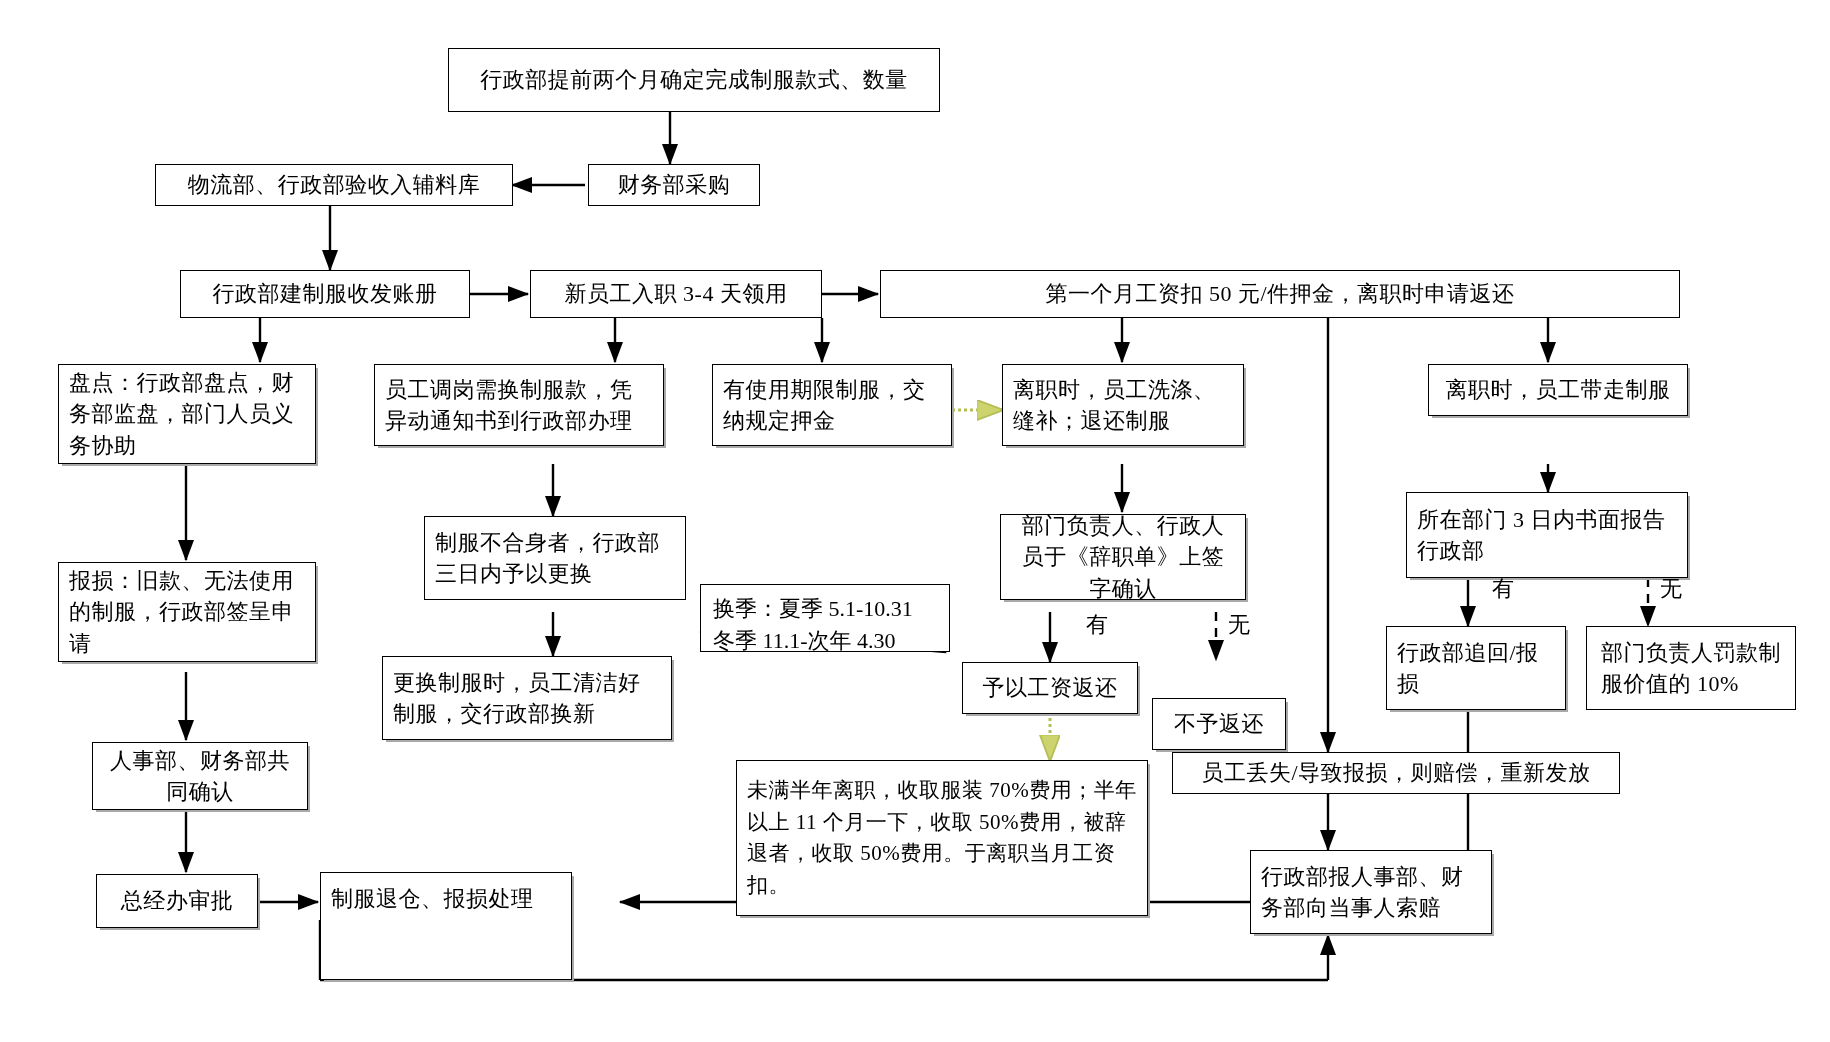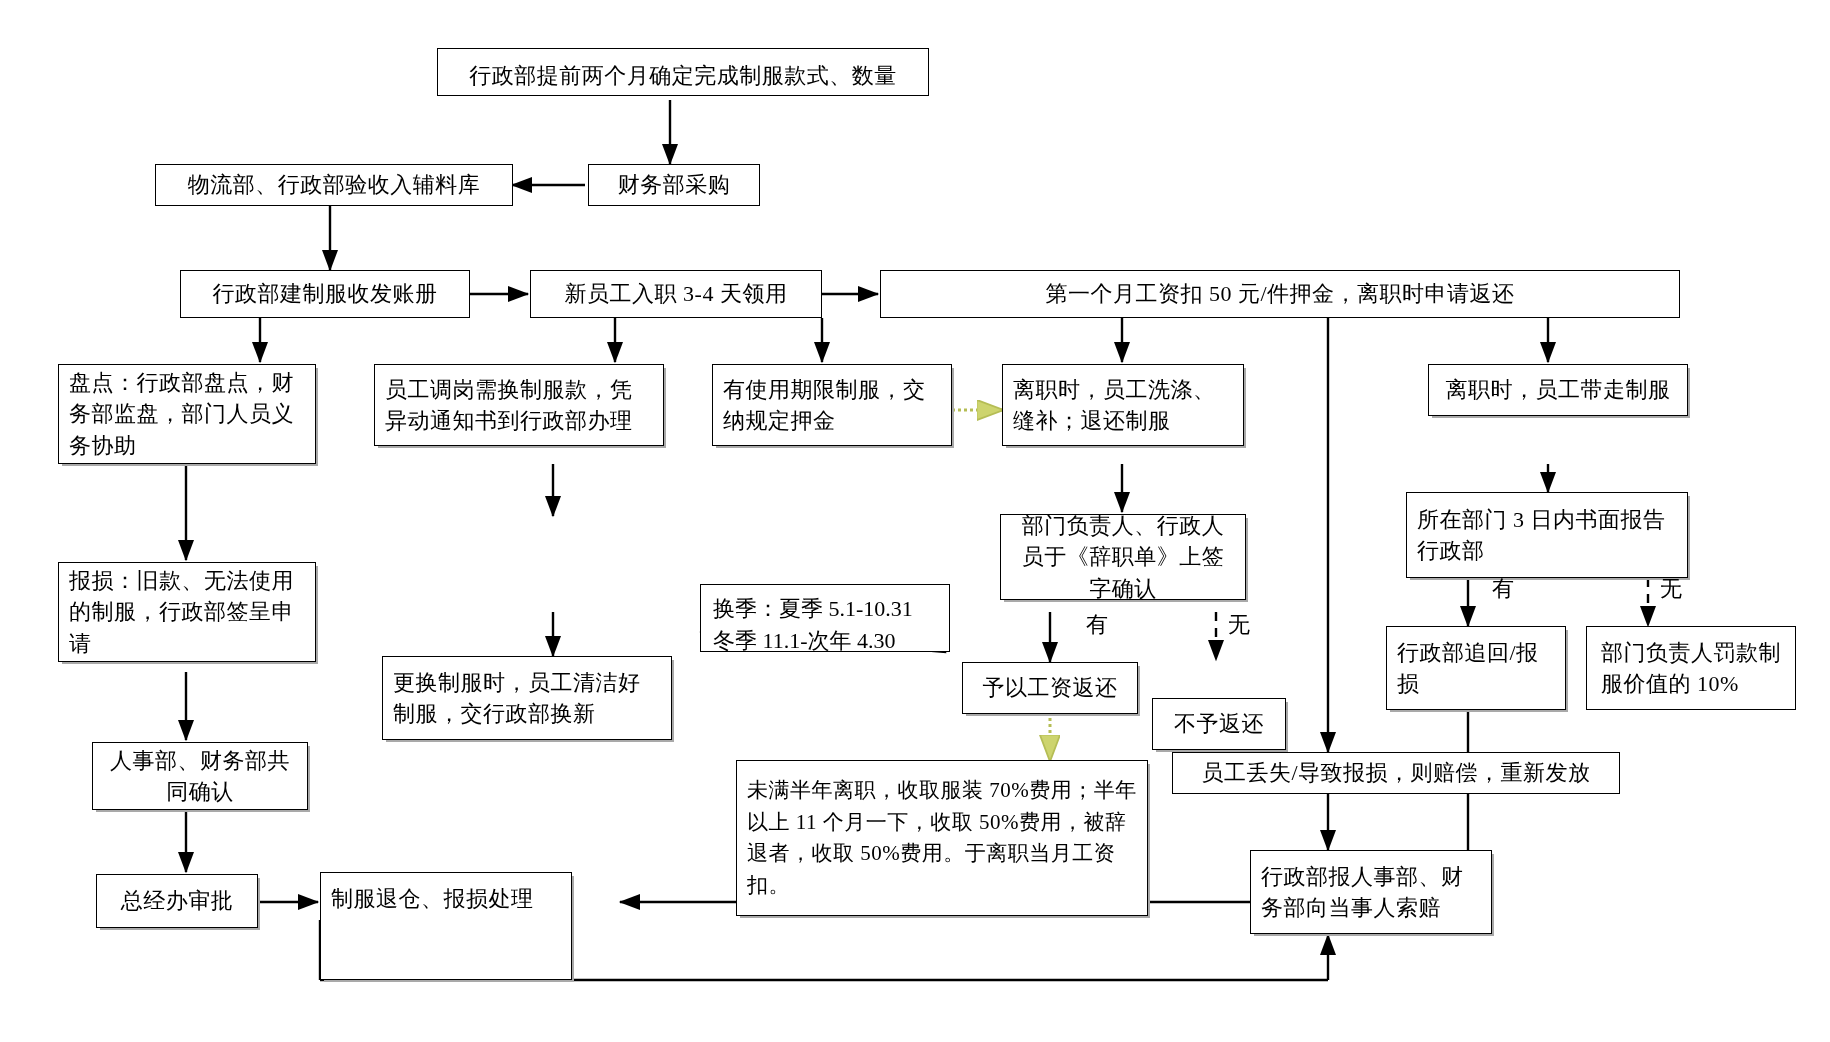--- a/index.html
+++ b/index.html
@@ -119,21 +119,21 @@
     <g stroke="#b5bd55" stroke-width="3" fill="none" stroke-dasharray="3 3">
       <path d="M952,410 L1002,410" marker-end="url(#ahg)"></path>
       <path d="M1050,712 L1050,760" marker-end="url(#ahg)"></path>
     </g>
 
     <g stroke="#000" stroke-width="2.2" fill="#fff">
       <path d="M700,632 L945,652 L935,614 z"></path>
     </g>
   </svg>
 
-  <div class="box center" style="left:437px;top:48px;width:492px;height:48px;align-items:flex-end;"><span>行政部提前两个月确定完成制服款式、数量</span></div>
+  <div class="box center" style="left:448px;top:48px;width:492px;height:64px;"><span>行政部提前两个月确定完成制服款式、数量</span></div>
 
   <div class="box center" style="left:588px;top:164px;width:172px;height:42px;"><span>财务部采购</span></div>
 
   <div class="box center" style="left:155px;top:164px;width:358px;height:42px;"><span>物流部、行政部验收入辅料库</span></div>
 
   <div class="box center" style="left:180px;top:270px;width:290px;height:48px;"><span>行政部建制服收发账册</span></div>
 
   <div class="box center" style="left:530px;top:270px;width:292px;height:48px;"><span>新员工入职 3-4 天领用</span></div>
 
   <div class="box center" style="left:880px;top:270px;width:800px;height:48px;"><span>第一个月工资扣 50 元/件押金，离职时申请返还</span></div>
@@ -143,20 +143,21 @@
   <div class="box left shadow" style="left:340px;top:364px;width:290px;height:82px;margin-left:34px;"><span>员工调岗需换制服款，凭异动通知书到行政部办理</span></div>
 
   <div class="box left shadow" style="left:712px;top:364px;width:240px;height:82px;"><span>有使用期限制服，交纳规定押金</span></div>
 
   <div class="box left shadow" style="left:1002px;top:364px;width:242px;height:82px;"><span>离职时，员工洗涤、缝补；退还制服</span></div>
 
   <div class="box center shadow" style="left:1428px;top:364px;width:260px;height:52px;"><span>离职时，员工带走制服</span></div>
 
   <div class="box left shadow" style="left:58px;top:562px;width:258px;height:100px;"><span>报损：旧款、无法使用的制服，行政部签呈申请</span></div>
 
+  <div class="box left" style="left:424px;top:516px;width:262px;height:84px;"><span>制服不合身者，行政部三日内予以更换</span></div>
 
   <div class="box center shadow" style="left:1000px;top:514px;width:246px;height:86px;"><span>部门负责人、行政人员于《辞职单》上签字确认</span></div>
 
   <div class="box left shadow" style="left:1406px;top:492px;width:282px;height:86px;"><span>所在部门 3 日内书面报告行政部</span></div>
 
   <div class="box center shadow" style="left:80px;top:742px;width:216px;height:68px;margin-left:12px;"><span>人事部、财务部共同确认</span></div>
 
   <div class="box left shadow" style="left:382px;top:656px;width:290px;height:84px;"><span>更换制服时，员工清洁好制服，交行政部换新</span></div>
 
   <div class="box center shadow" style="left:962px;top:662px;width:176px;height:52px;justify-content:center;"><span>予以工资返还</span></div>

